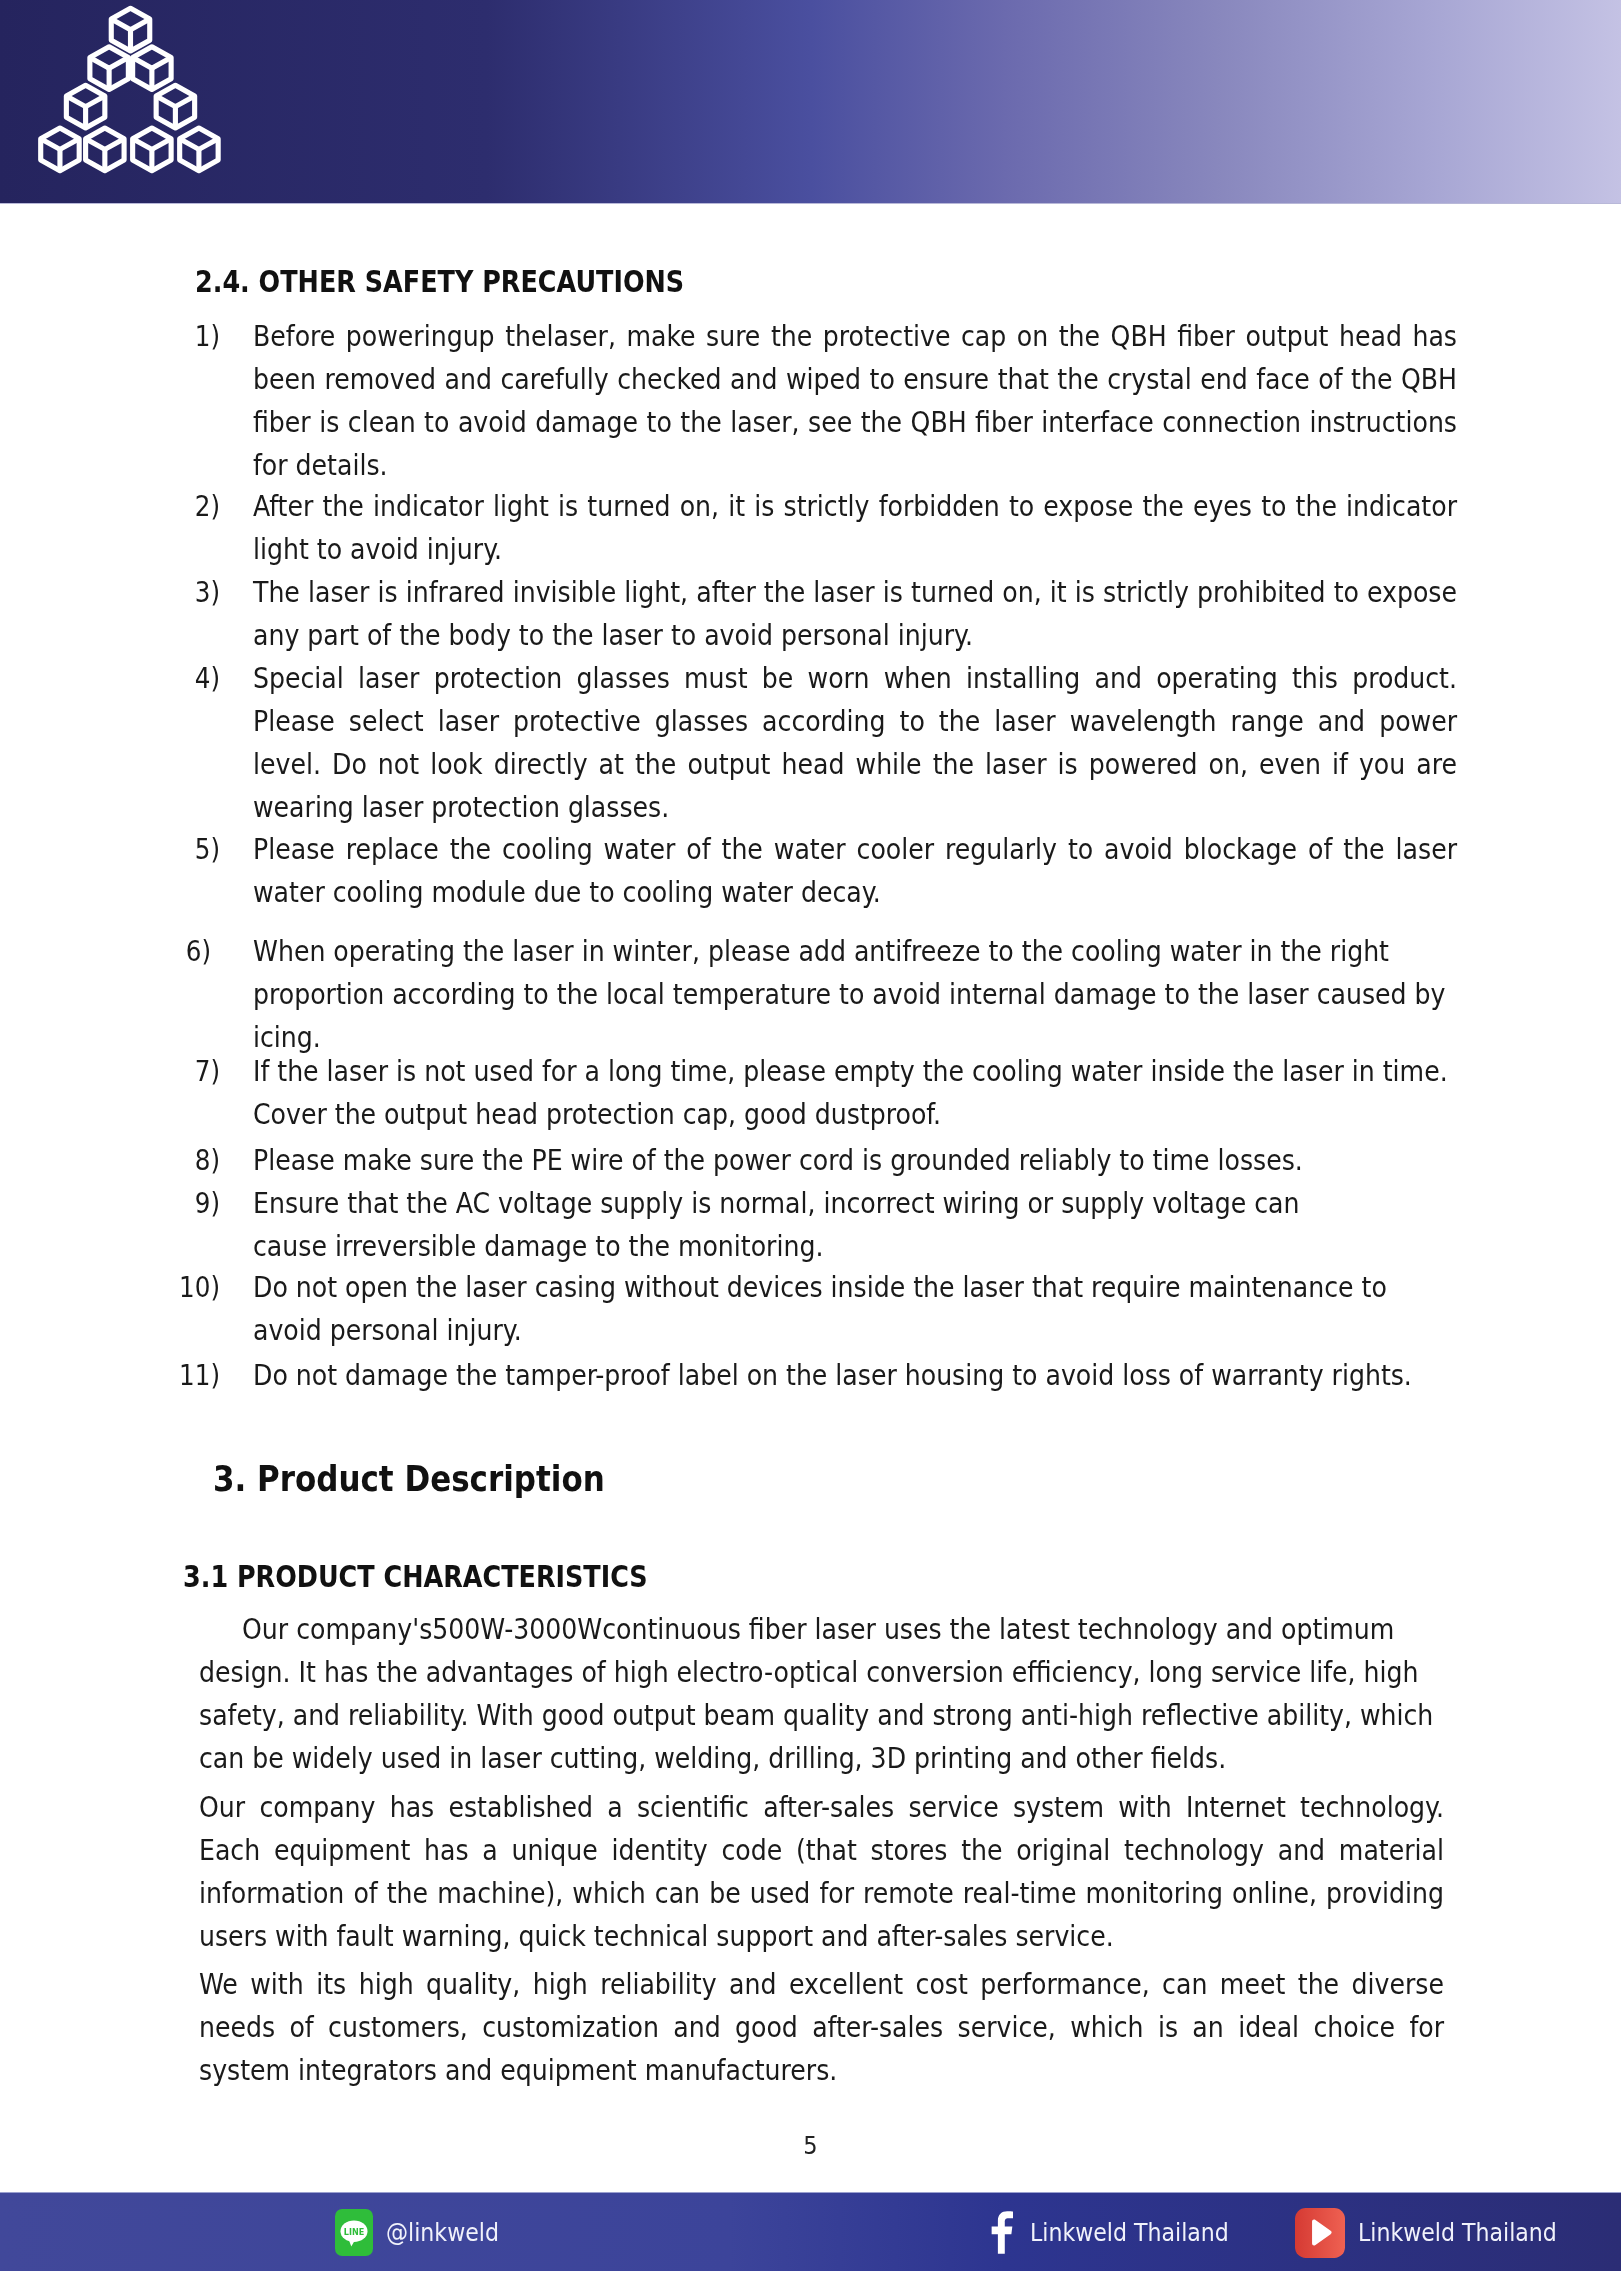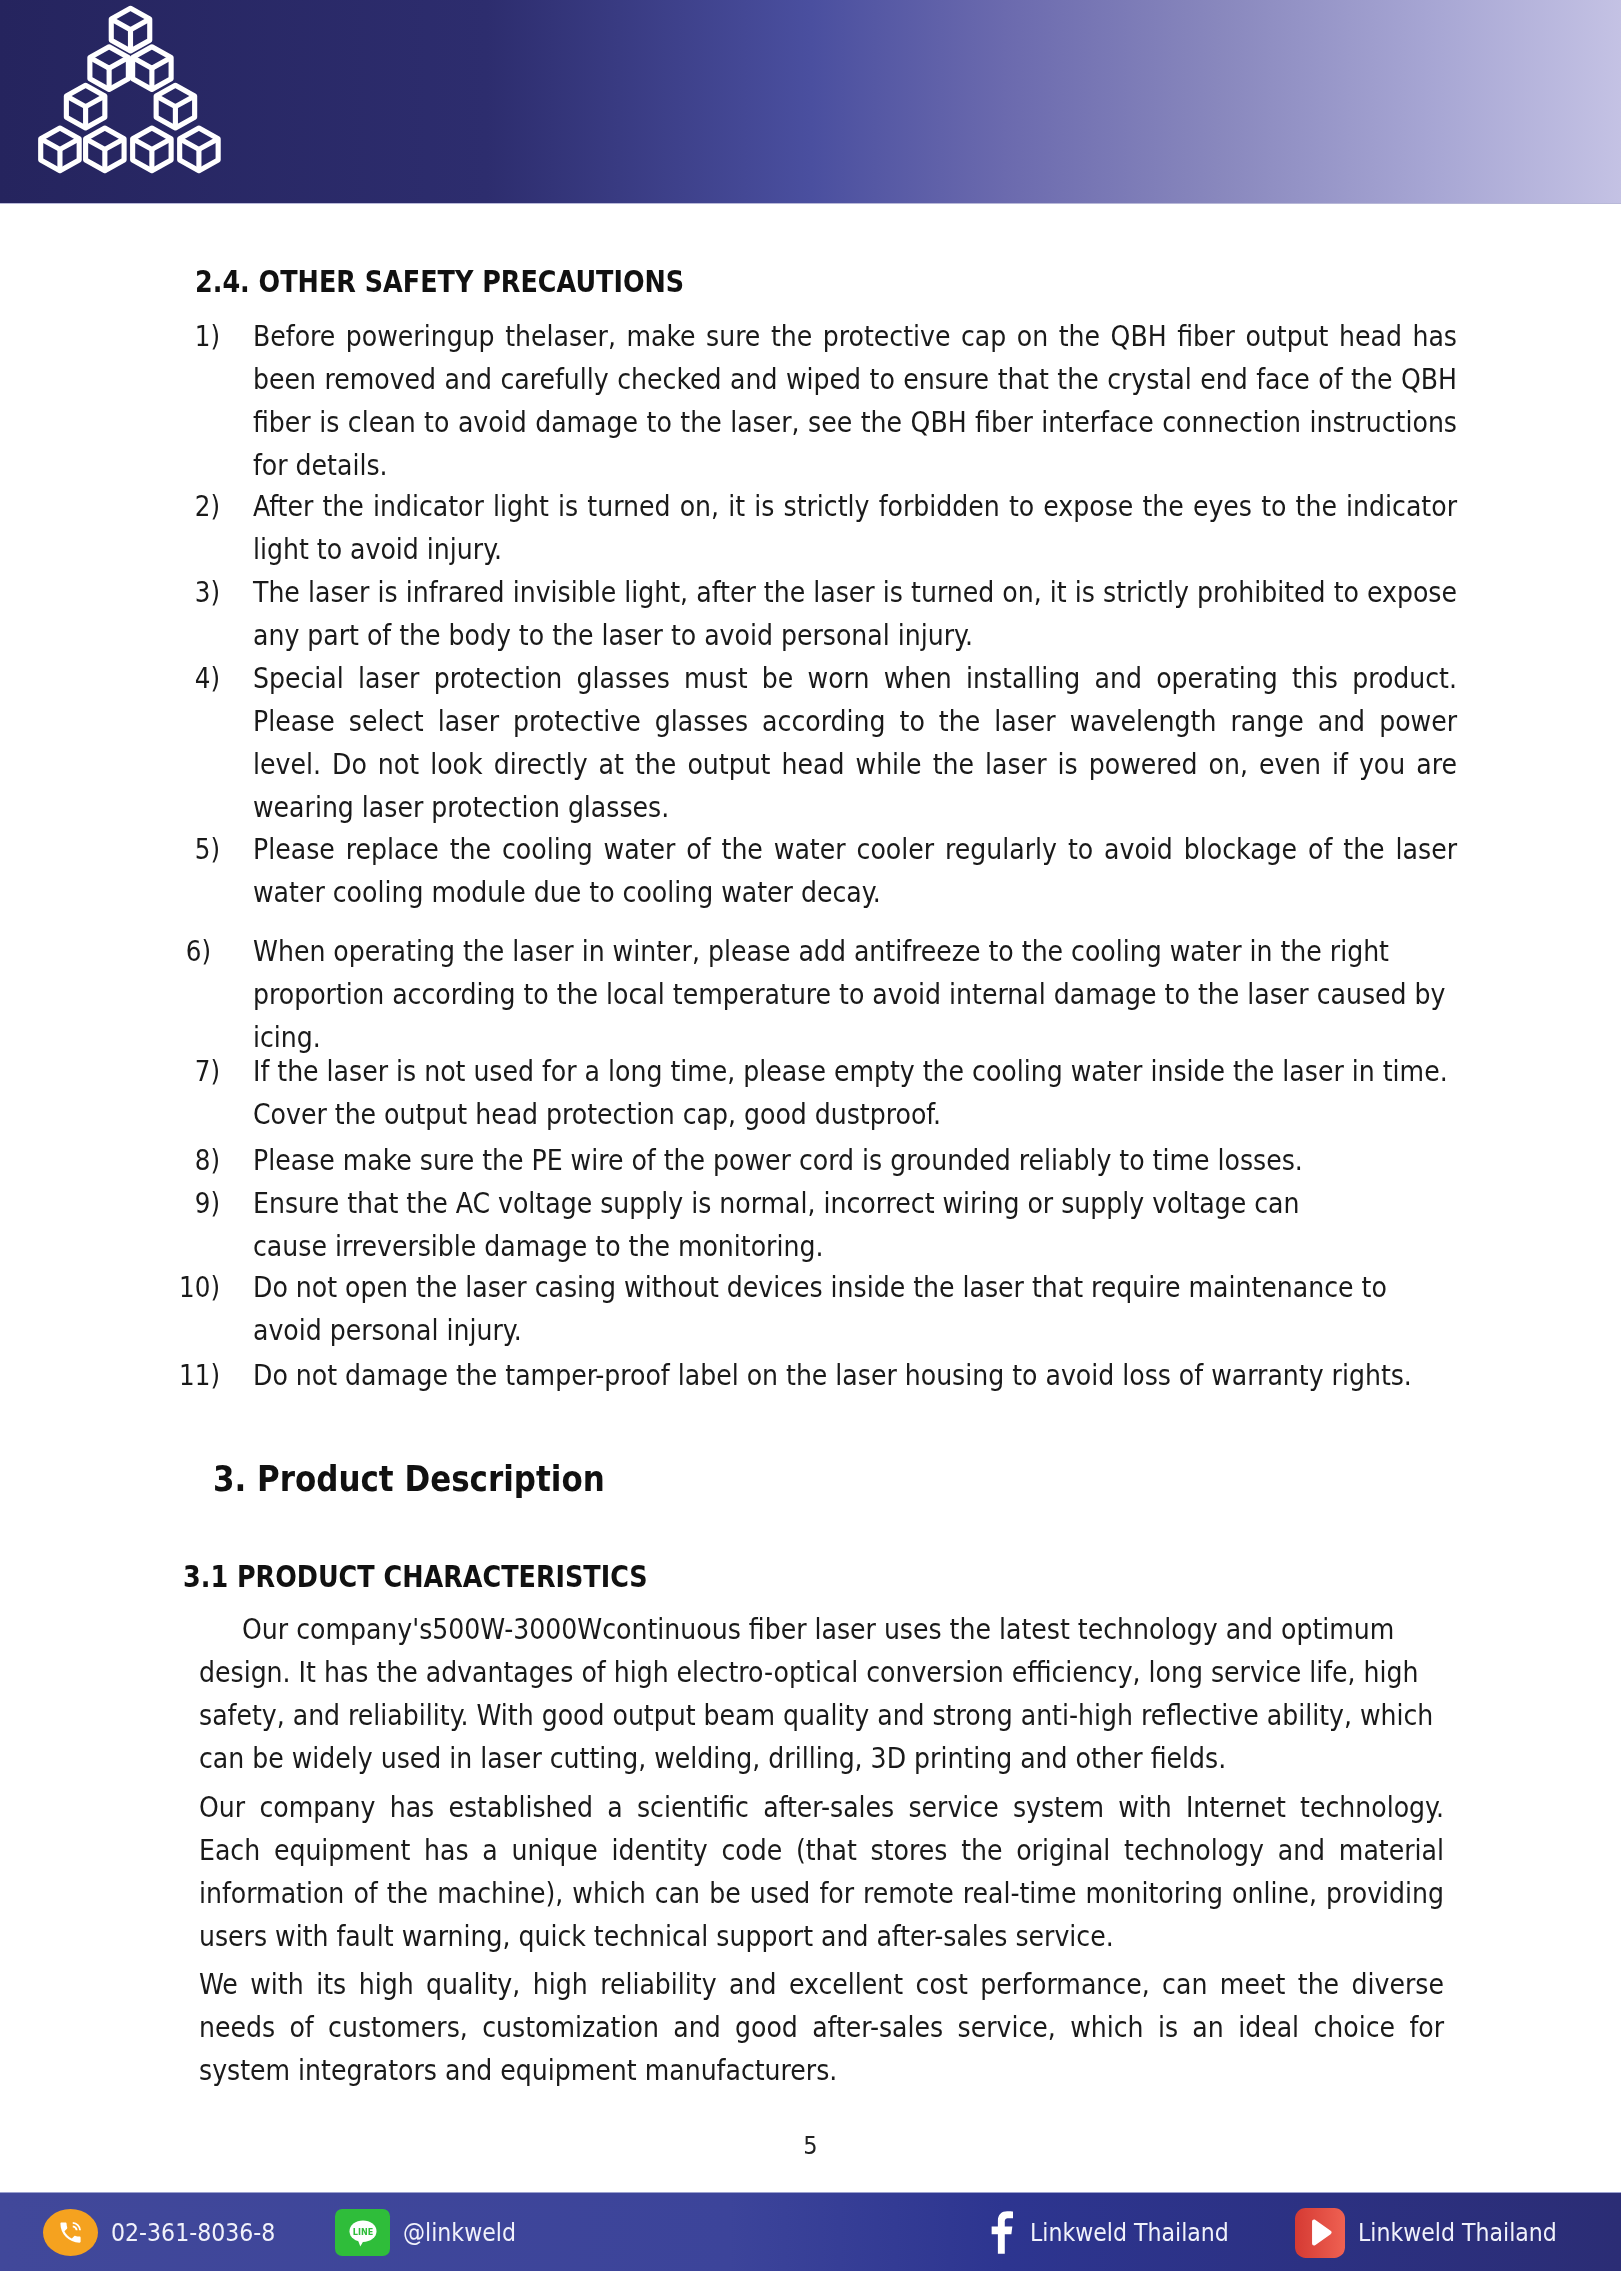--- a/index.html
+++ b/index.html
@@ -64,21 +64,21 @@
 
   
   .footer {
     position: absolute; left: 0; top: 2192px; width: 1621px; height: 79px;
     background: linear-gradient(90deg, #41489a 0%, #3c449a 45%, #2d3590 62%, #2b2d75 100%);
     border-top: 1.8px solid #9aa0cf;
   }
   .f-item { position: absolute; top: 0; height: 79px; display: flex; align-items: center; color: #f1f2fb;
     font-family: "DejaVu Sans", sans-serif; font-size: 24px; white-space: nowrap; }
   .f-item span.lbl { transform: scaleX(0.92); transform-origin: left center; display: inline-block; }
-  .f-icon { width: 55px; height: 47px; margin-right: 12.5px; display: flex; align-items: center; justify-content: center; flex: 0 0 auto; }
+  .f-icon { width: 38px; height: 47px; margin-right: 12.5px; display: flex; align-items: center; justify-content: center; flex: 0 0 auto; }
   .ic-phone { border-radius: 50%; background: #f5a21f; }
   .ic-line { border-radius: 7.2px; background: #2fbd3a; }
   .ic-web { border-radius: 50%; background: #5bc8f5; }
   .ic-fb { width: 32px; background: transparent; }
   .ic-yt { border-radius: 10.7px; background: linear-gradient(90deg, #d53a33, #ef6152); width: 50px; height: 50px; }
 </style>
 </head>
 <body>
 
 <div class="header">
@@ -199,29 +199,20 @@
   <div class="h-section h31">3.1 PRODUCT CHARACTERISTICS</div>
 
   <p class="para left indent" style="top:1608px; width:1272px;">Our company's500W-3000Wcontinuous fiber laser uses the latest technology and optimum design. It has the advantages of high electro-optical conversion efficiency, long service life, high safety, and reliability. With good output beam quality and strong anti-high reflective ability, which can be widely used in laser cutting, welding, drilling, 3D printing and other fields.</p>
   <p class="para" style="top:1786px;">Our company has established a scientific after-sales service system with Internet technology. Each equipment has a unique identity code (that stores the original technology and material information of the machine), which can be used for remote real-time monitoring online, providing users with fault warning, quick technical support and after-sales service.</p>
   <p class="para" style="top:1963px;">We with its high quality, high reliability and excellent cost performance, can meet the diverse needs of customers, customization and good after-sales service, which is an ideal choice for system integrators and equipment manufacturers.</p>
 
   <div class="page-number">5</div>
 </div>
 
 <div class="footer">
-  <div class="f-item" style="left:43px;">
-    <div class="f-icon ic-phone">
-      <svg width="27" height="27" viewBox="0 0 24 24">
-          <path fill="#fff" d="M6.6 10.8c1.4 2.8 3.8 5.1 6.6 6.6l2.2-2.2c.3-.3.7-.4 1-.2 1.1.4 2.3.6 3.6.6.6 0 1 .4 1 1V20c0 .6-.4 1-1 1C10.6 21 3 13.4 3 4c0-.6.4-1 1-1h3.5c.6 0 1 .4 1 1 0 1.3.2 2.5.6 3.6.1.3 0 .7-.2 1L6.6 10.8z"></path>
-          <path d="M14 3.5a7 7 0 0 1 6.5 6.5M14 6.5a4 4 0 0 1 3.5 3.5" stroke="#fff" stroke-width="1.6" fill="none"></path>
-        </svg>
-    </div>
-    <span class="lbl">02-361-8036-8</span>
-  </div>
 
   <div class="f-item" style="left:335px;">
     <div class="f-icon ic-line">
       <svg width="36" height="36" viewBox="0 0 40 40" style="font-size:27px">
           <ellipse cx="20" cy="18" rx="15" ry="12" fill="#fff"></ellipse>
           <path d="M14 27 l3 8 l4 -7z" fill="#fff"></path>
           <text x="20" y="22" font-family="DejaVu Sans, sans-serif" font-size="9" font-weight="bold" fill="#2fbd3a" text-anchor="middle">LINE</text>
         </svg>
     </div>
     <span class="lbl">@linkweld</span>

